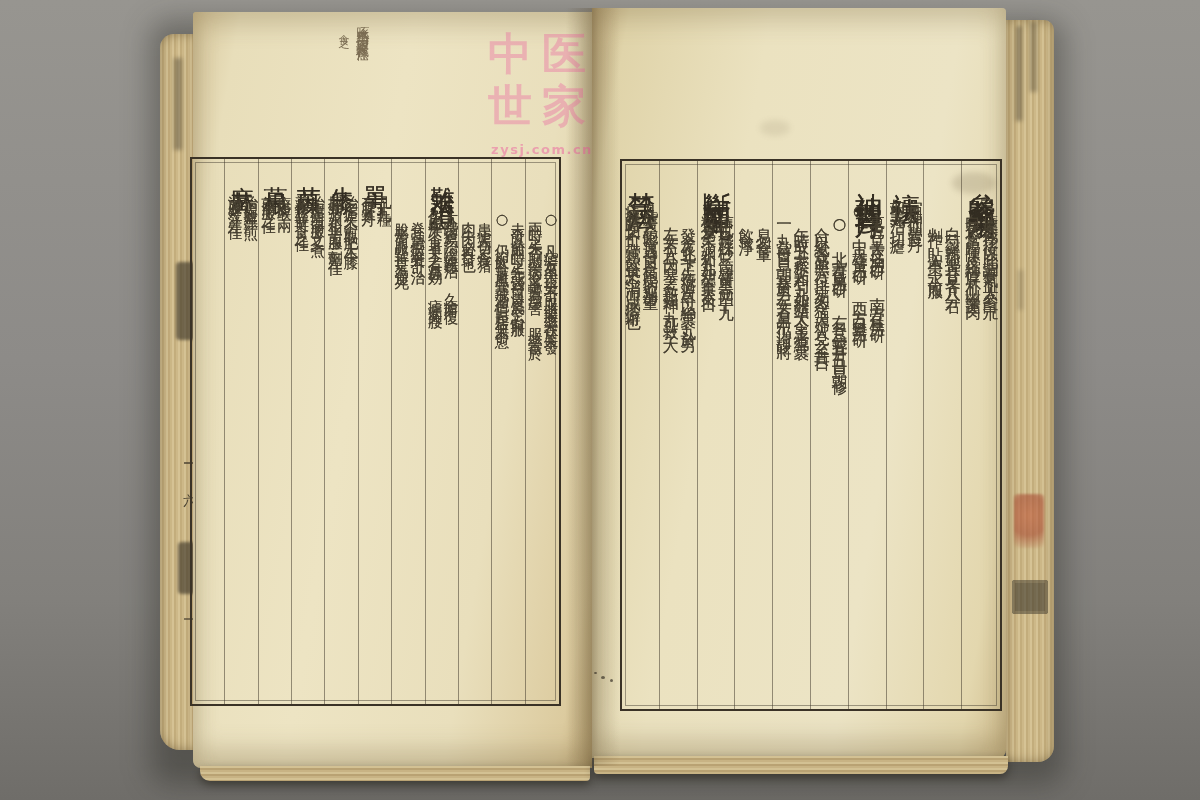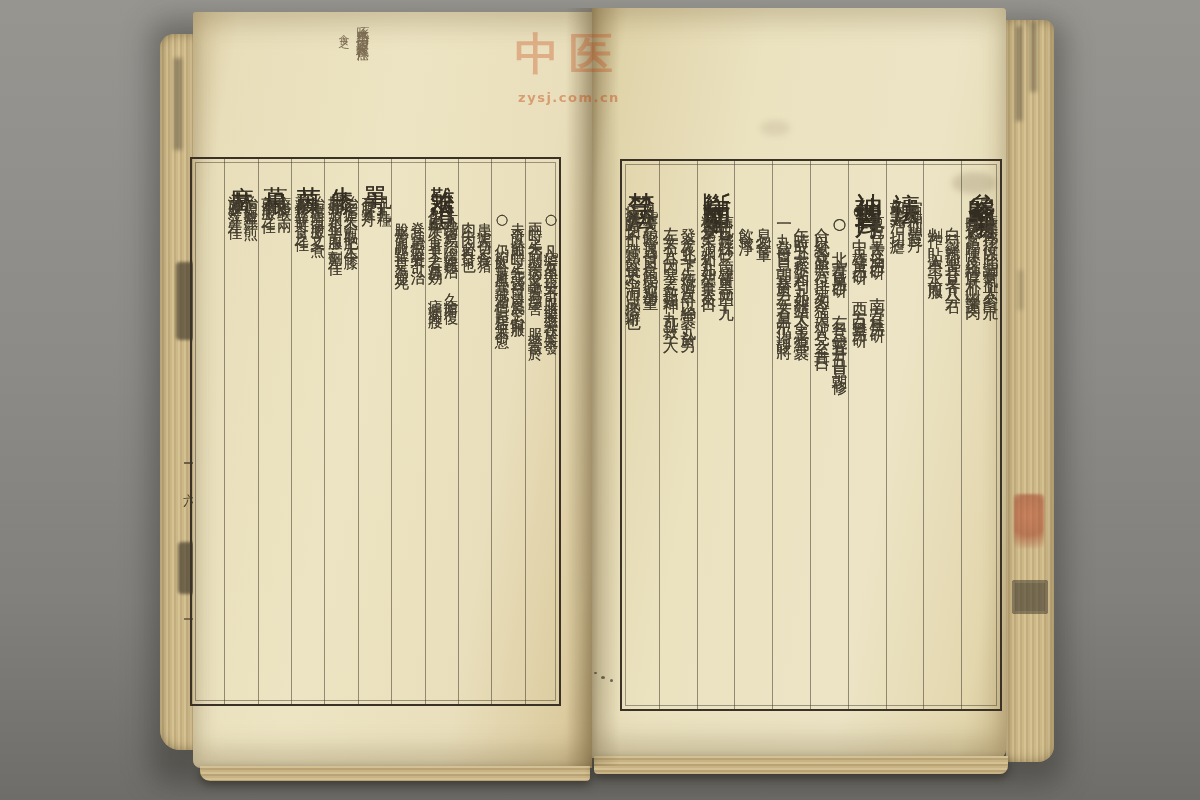--- a/index.html
+++ b/index.html
@@ -55,21 +55,21 @@
   .rightf .nt:first-child{margin-top:54px;}
   .leftf .hd{font-size:24px;letter-spacing:5px;margin-top:8px;}
   .leftf .nt{font-size:14.5px;letter-spacing:6px;line-height:15.8px;margin-top:7px;}
   .leftf .nt:first-child{margin-top:52px;}
 
   
   .handnote{writing-mode:vertical-rl;text-orientation:upright;color:#6f6047;opacity:.9;
     letter-spacing:2px;transform:rotate(1.5deg);}
   .handnote.main{left:352px;top:16px;font-size:13px;height:152px;}
   .handnote.side{left:335px;top:26px;font-size:11px;height:40px;}
-  .watermark{left:503px;top:28px;width:132px;text-align:center;color:#c2410c;filter:blur(.6px);}
+  .watermark{left:476px;top:28px;width:132px;text-align:center;color:#ec4899;filter:blur(.6px);}
   .wm-row{font-size:44px;font-weight:bold;line-height:52px;letter-spacing:10px;opacity:.30;}
   .wm-url{font-size:13px;font-weight:bold;letter-spacing:1.5px;opacity:.42;margin-top:10px;
     font-family:"DejaVu Sans","Liberation Sans",sans-serif;}
   .stain{background:#5a4c33;opacity:.18;filter:blur(3px);border-radius:50%;}
   .speck{background:#3a342a;border-radius:50%;opacity:.7;}
 </style>
 </head>
 <body>
 
 <div class="abs book-shadow"></div>
@@ -95,20 +95,21 @@
 <div class="abs page right page-vignette"></div>
 <div class="abs bottom-stack bl"></div>
 <div class="abs bottom-stack br"></div>
 <div class="abs gutter-shadow"></div>
 
 <div class="abs handnote main">啄木鳥治二日瘧灸令香熟任</div>
 <div class="abs handnote side">食之</div>
 
 <div class="abs watermark">
   <div class="wm-row">中医</div>
+  <div class="wm-row">世家</div>
   <div class="wm-url">zysj.com.cn</div>
 </div>
 
 <div class="abs frame leftf" id="left-frame">
     <div class="col" style="right: 0px; width: 33.3636px;">
       <div class="nt">○凡瘧方來與正發不可服藥服藥在於未發
 兩時之先否則藥病交爭轉為深害○服藥當於</div>
     </div>
     <div class="col" style="right: 33.3636px; width: 33.3636px;">
       <div class="nt">未發以前兩時之先或遇發日凌晨空心與服

